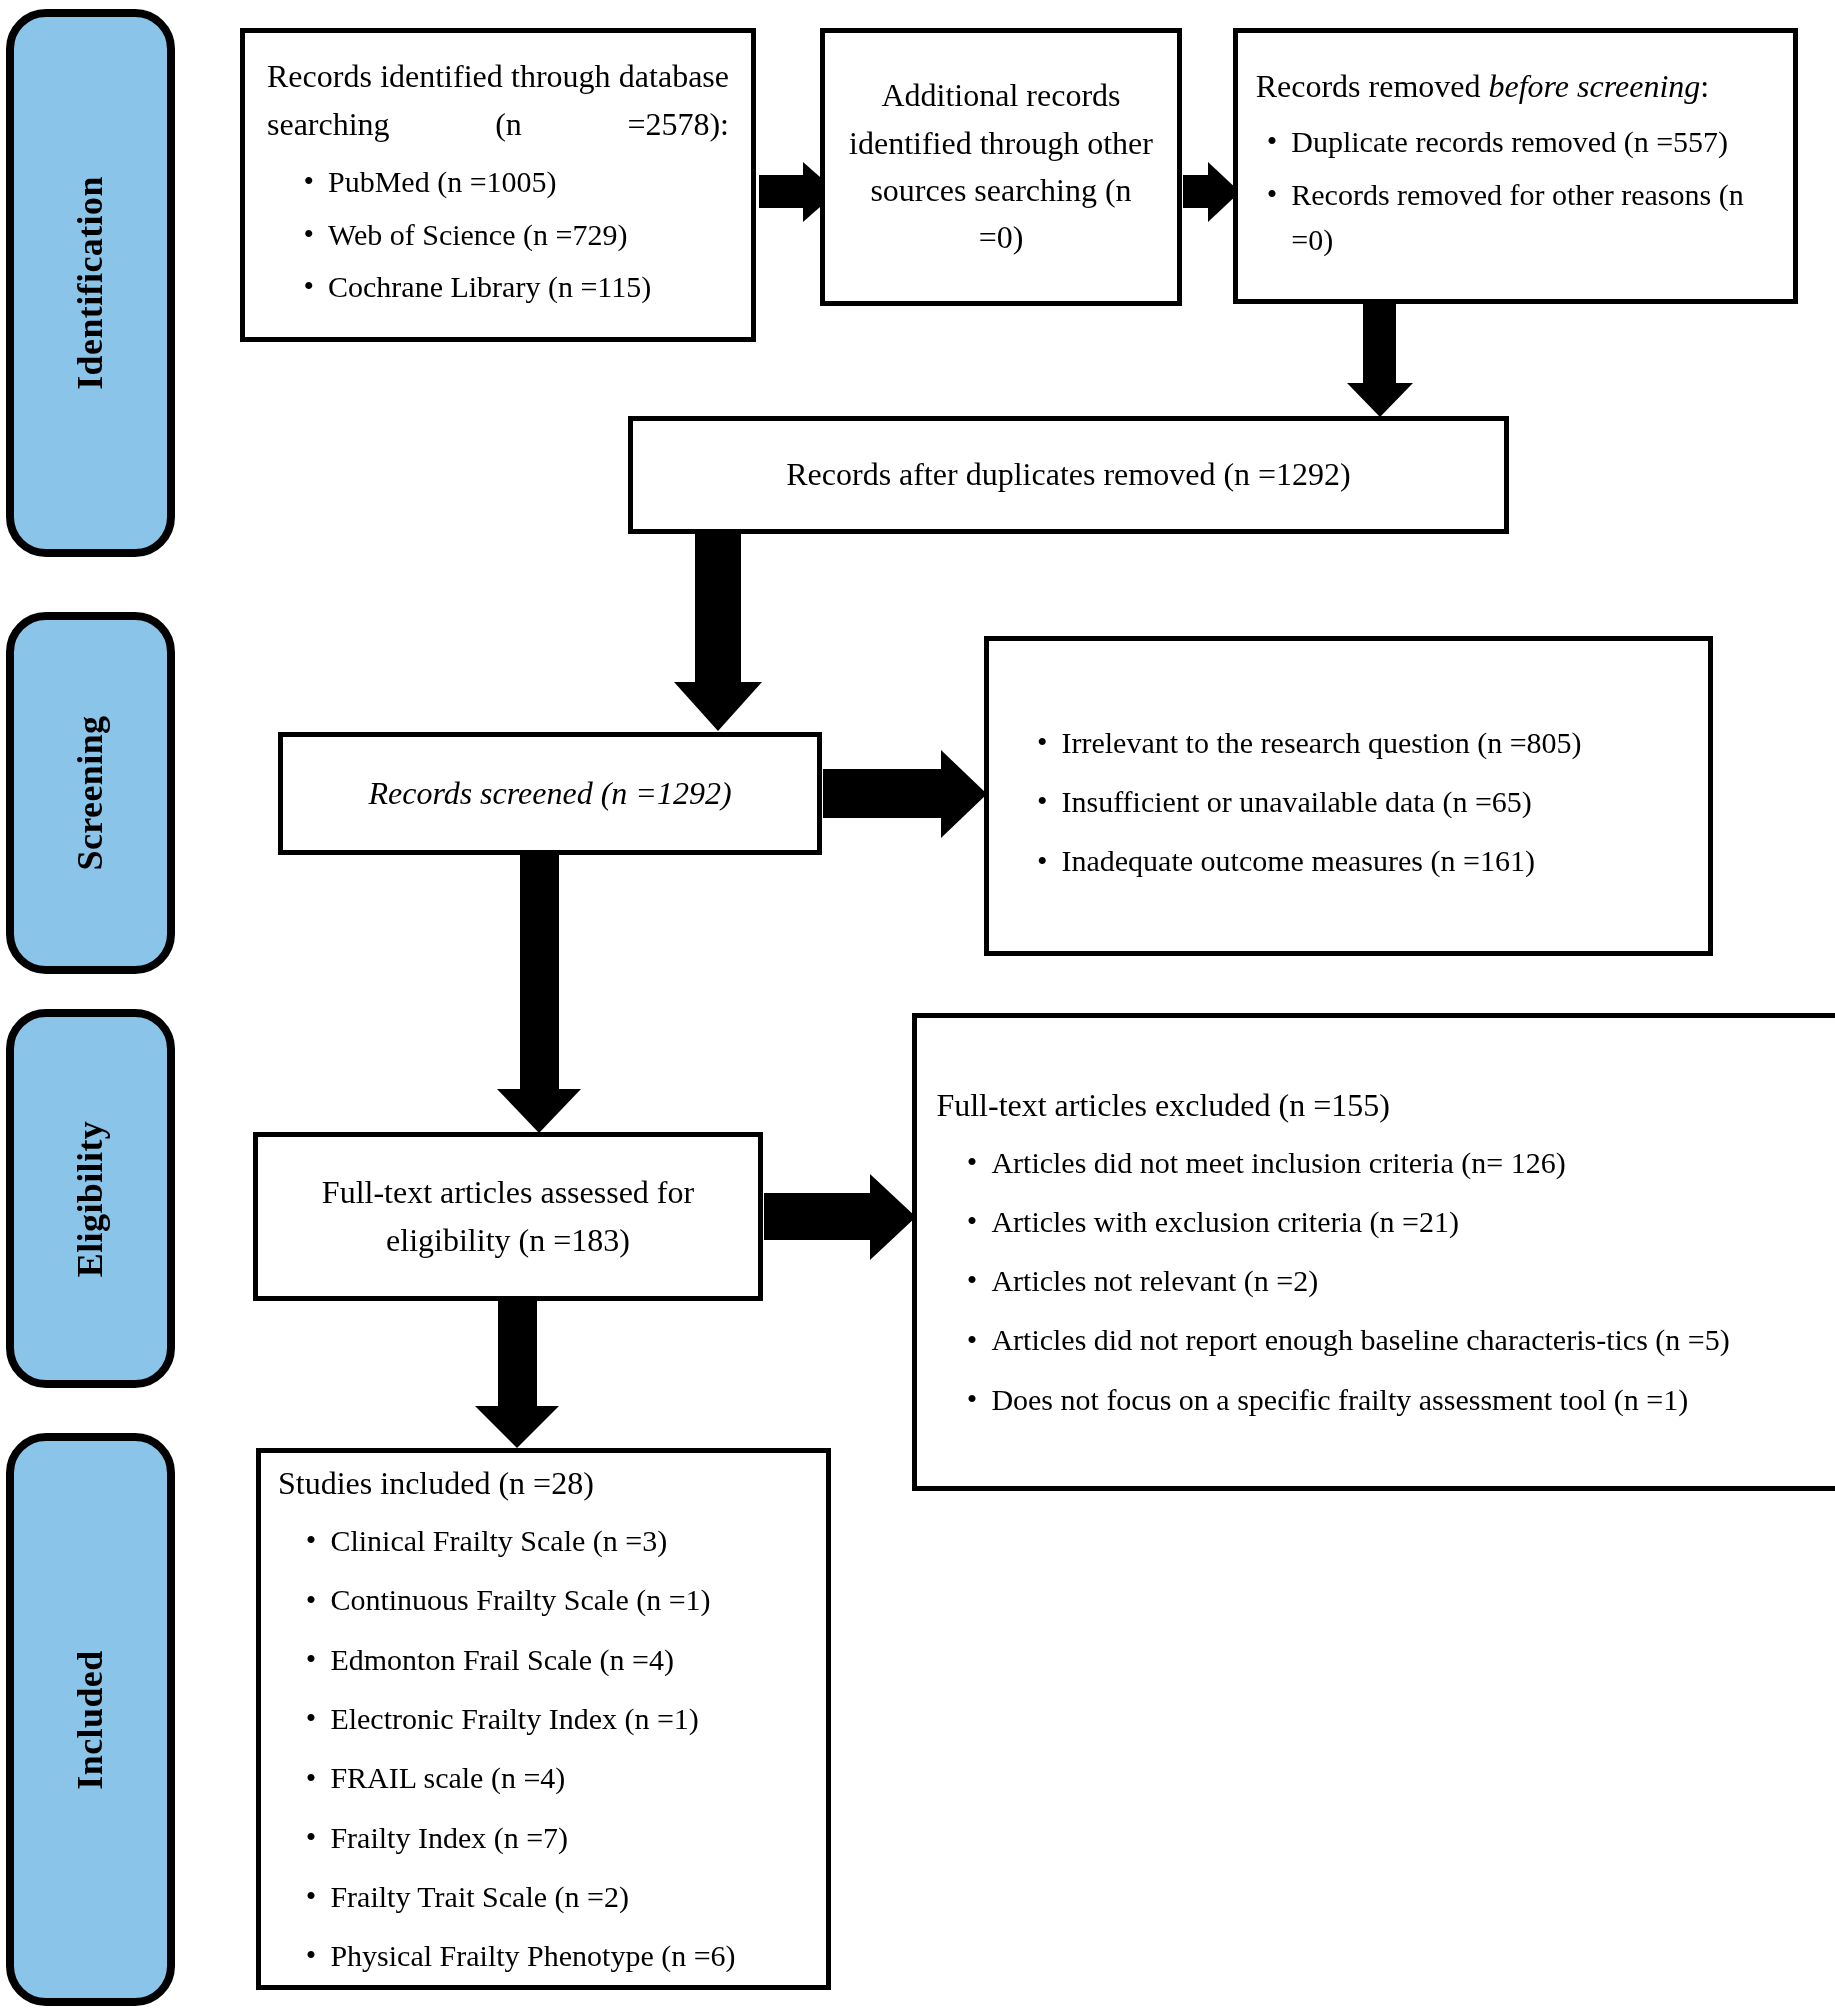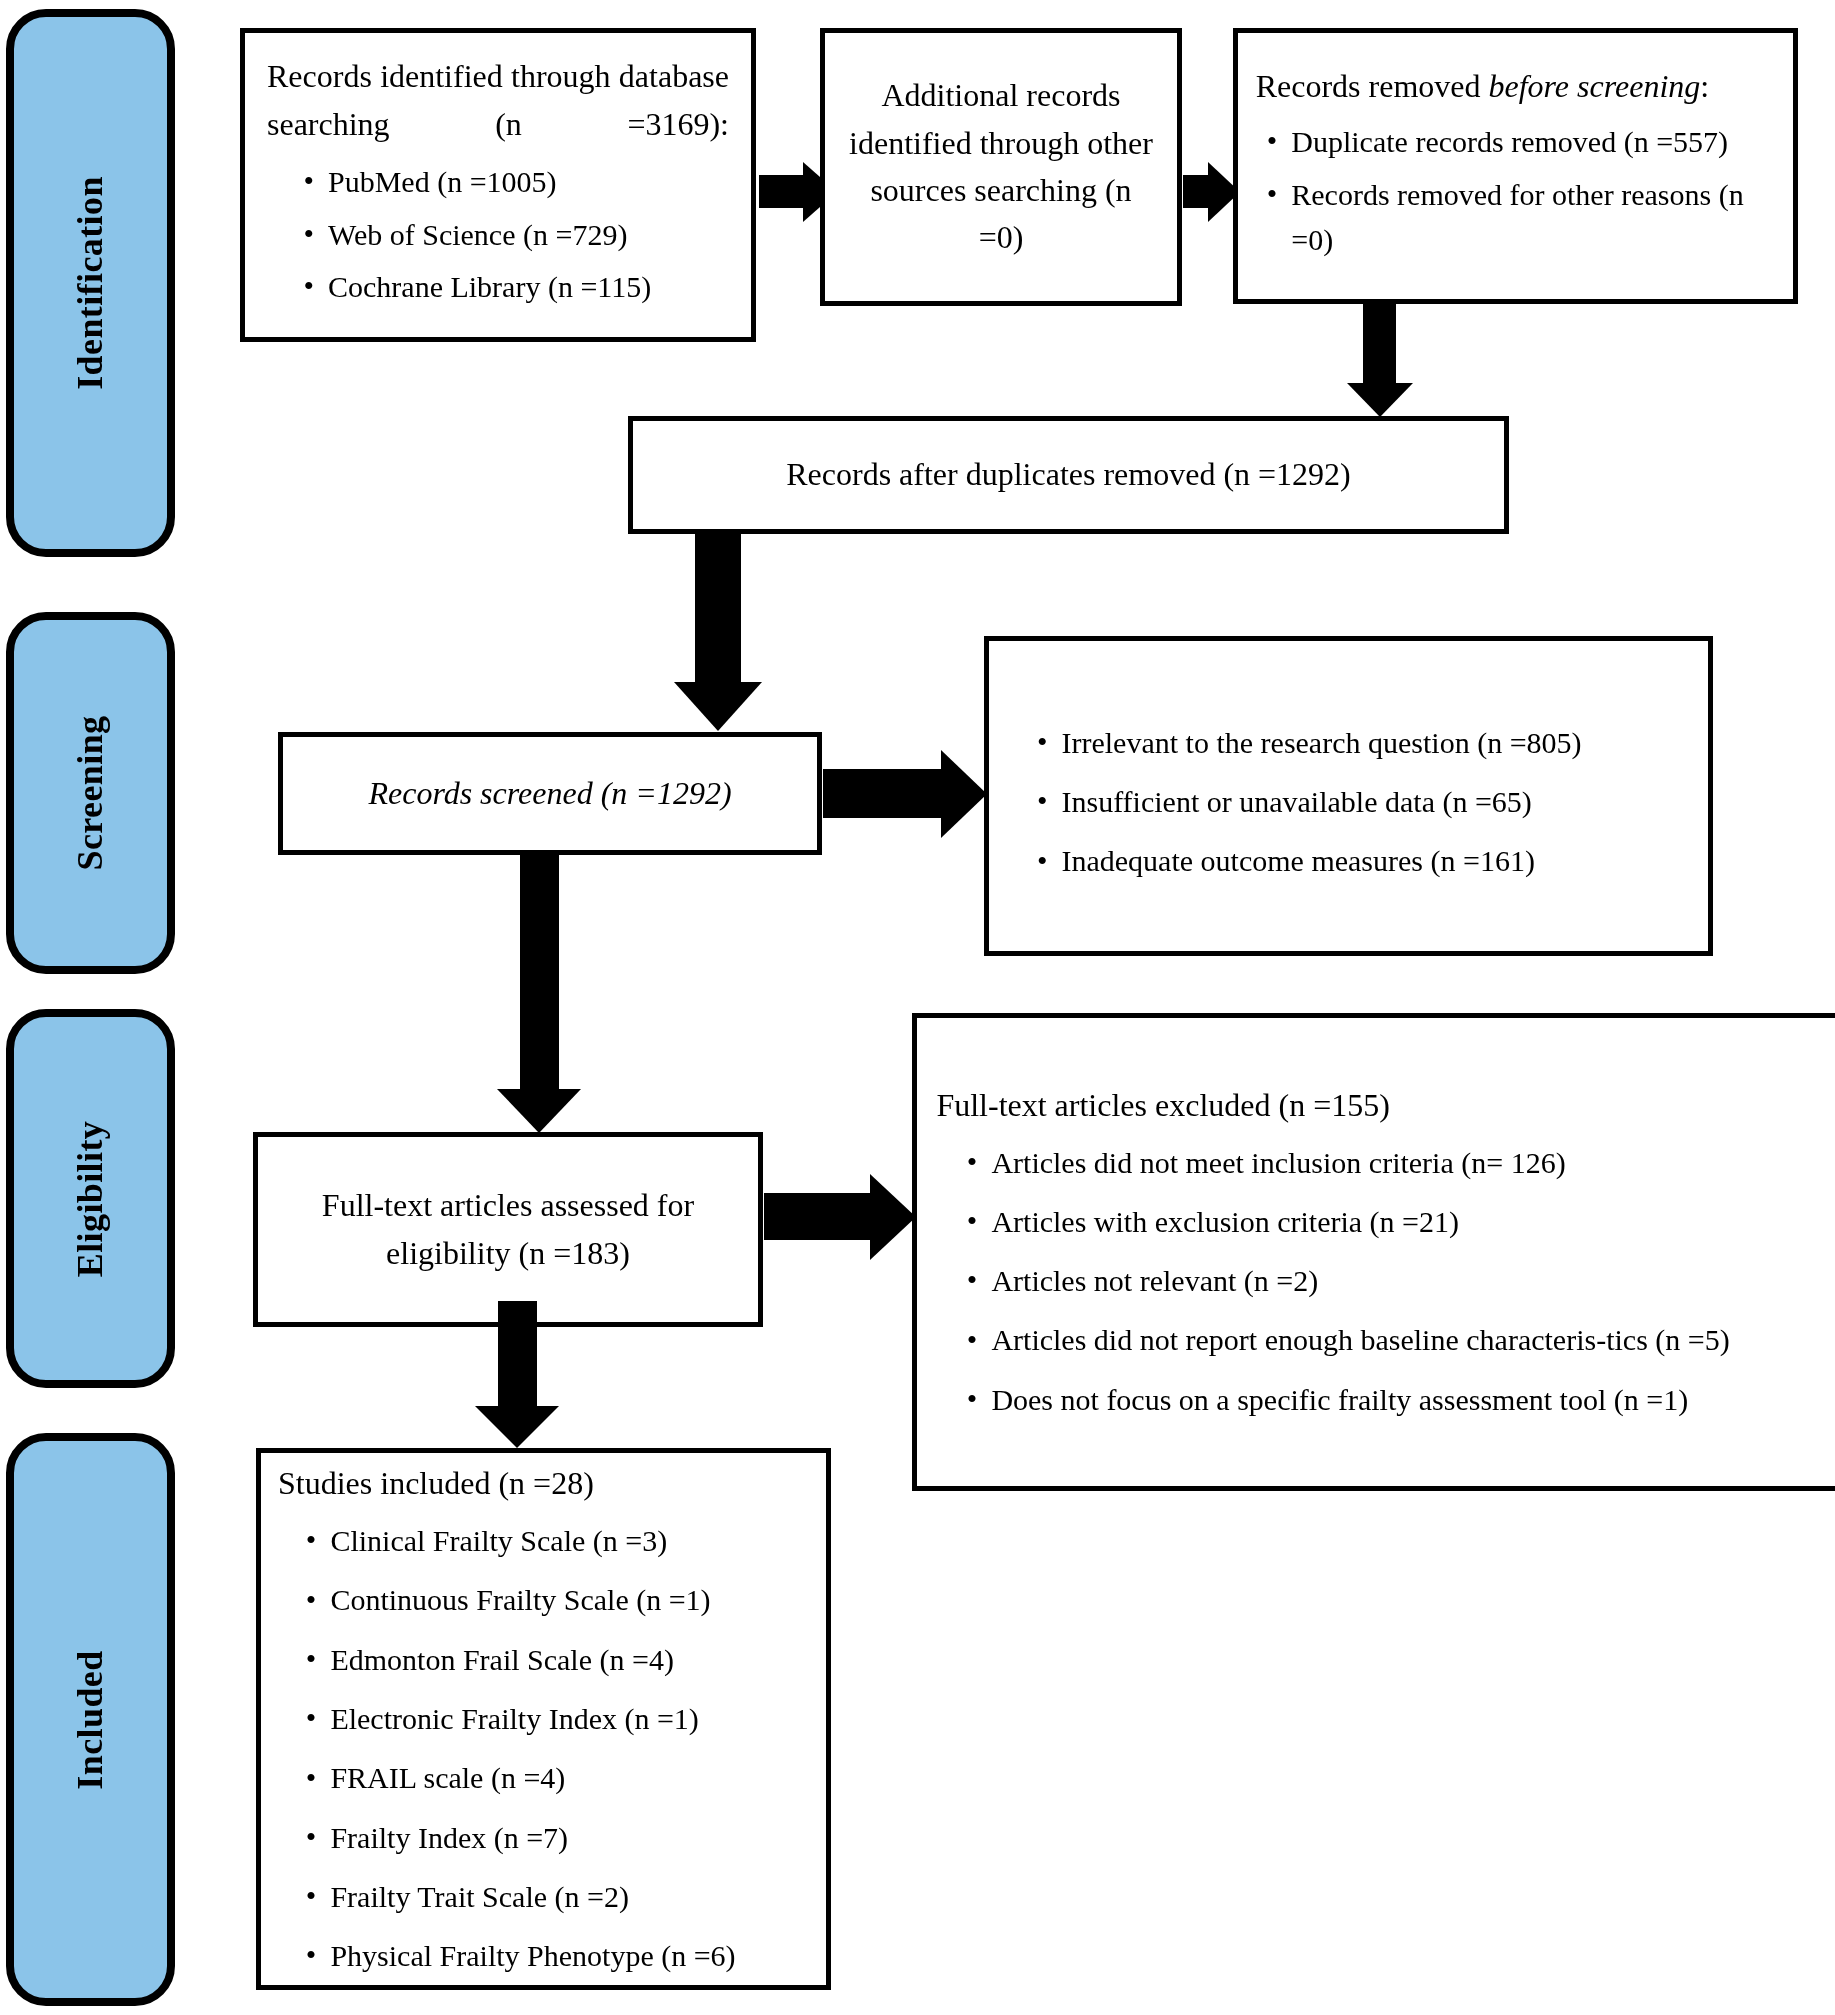--- a/index.html
+++ b/index.html
@@ -135,21 +135,21 @@
 
   <div class="stage-pill" style="left:5.9px; top:1009px; width:169px; height:379px;">
     <span class="stage-label">Eligibility</span>
   </div>
 
   <div class="stage-pill" style="left:5.9px; top:1433px; width:169px; height:573px;">
     <span class="stage-label">Included</span>
   </div>
 
   <div class="box" style="left:240px; top:28px; width:516px; height:314px; padding:17px 22px;">
-    <p class="bx-title justify">Records identified through database searching (n =3169):</p>
+    <p class="bx-title justify">Records identified through database searching (n =2578):</p>
     <ul class="bullets compact" style="margin-top:11px; padding-left:33px;">
       <li>PubMed (n =1005)</li>
       <li>Web of Science (n =729)</li>
       <li>Cochrane Library (n =115)</li>
     </ul>
   </div>
 
   <div class="arrow-h" style="left:759px; top:175px; width:78px; height:33px;">
     <div class="shaft" style="width:46px;"></div>
     <div class="head" style="border-top-width:30px; border-bottom-width:30px; border-left-width:34px;"></div>
@@ -203,21 +203,21 @@
       <li>Insufficient or unavailable data (n =65)</li>
       <li>Inadequate outcome measures (n =161)</li>
     </ul>
   </div>
 
   <div class="arrow-v" style="left:497px; top:855px; width:84px; height:278px;">
     <div class="shaft" style="height:234px; width:39px;"></div>
     <div class="head" style="border-left-width:42px; border-right-width:42px; border-top-width:44px;"></div>
   </div>
 
-  <div class="box" style="left:253px; top:1132px; width:510px; height:195px; padding:20px 17px;">
+  <div class="box" style="left:253px; top:1132px; width:510px; height:169px; padding:20px 17px;">
     <p class="bx-title center">Full-text articles assessed for eligibility (n =183)</p>
   </div>
 
   <div class="arrow-h" style="left:764px; top:1193px; width:152px; height:47px;">
     <div class="shaft" style="width:106px;"></div>
     <div class="head" style="border-top-width:43px; border-bottom-width:43px; border-left-width:46px;"></div>
   </div>
 
   <div class="box" style="left:912px; top:1013px; width:1024px; height:478px; padding:15px 19.4px;">
     <p class="bx-title left">Full-text articles excluded (n =155)</p>

